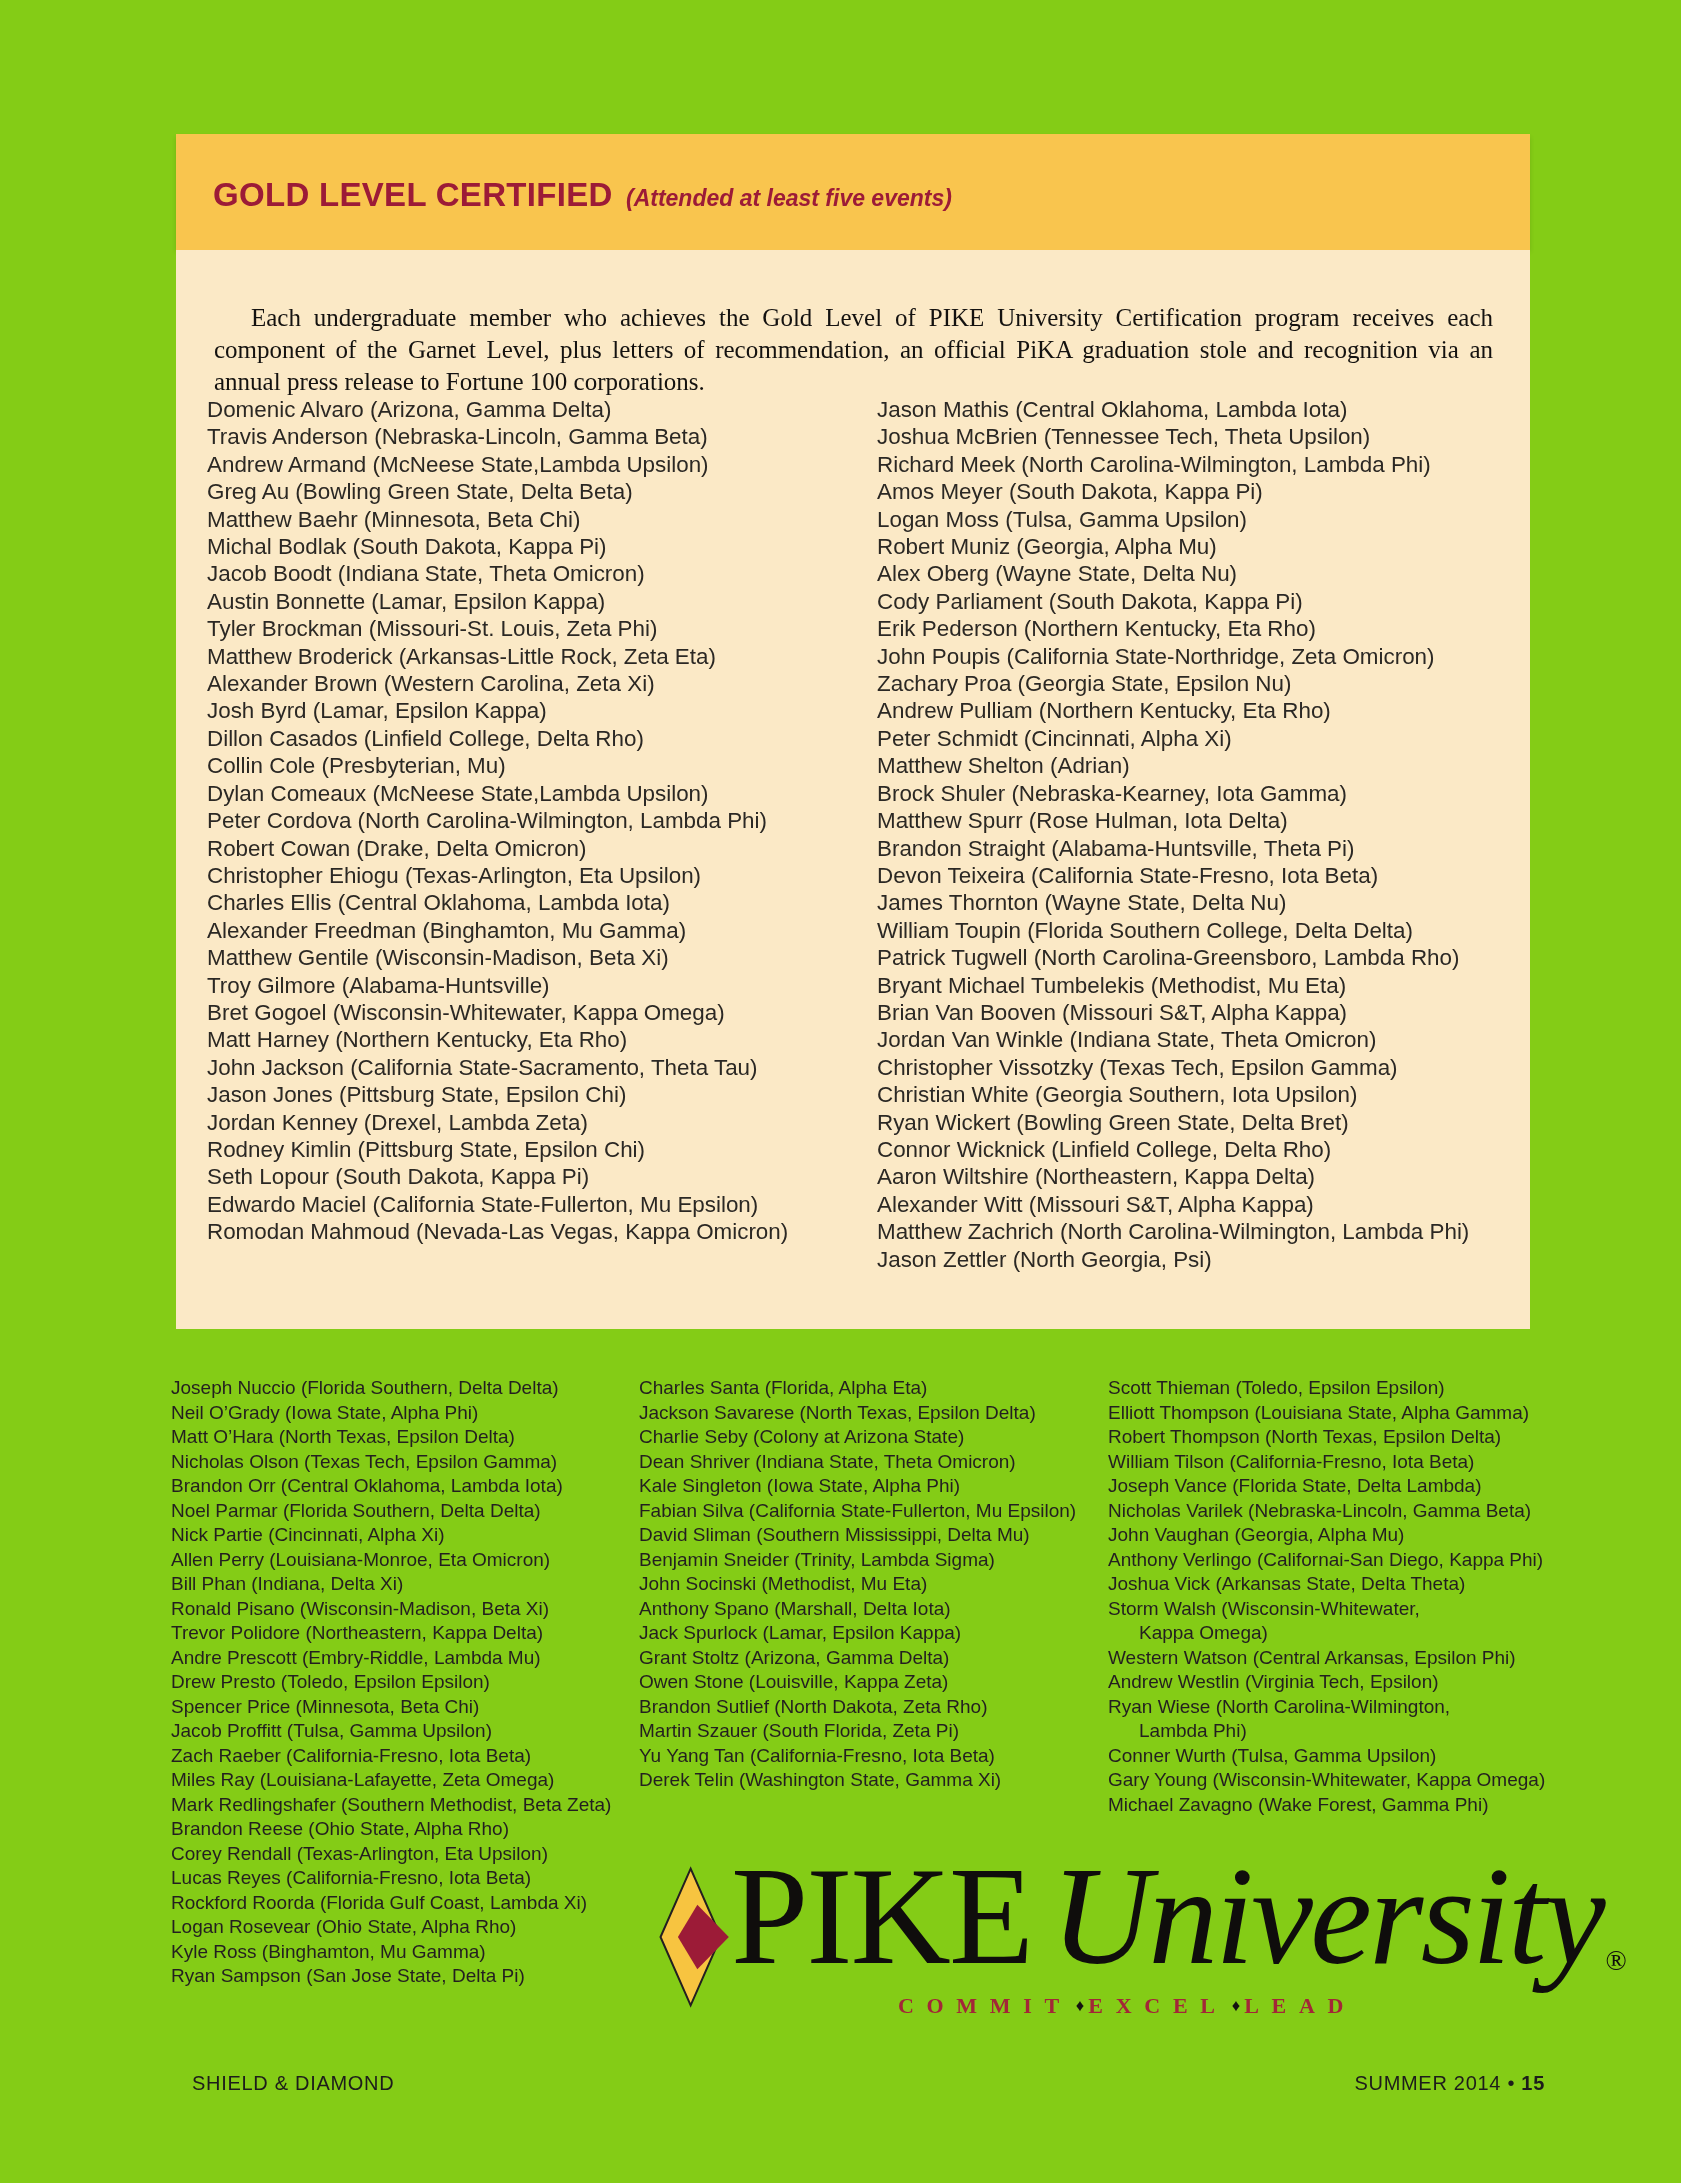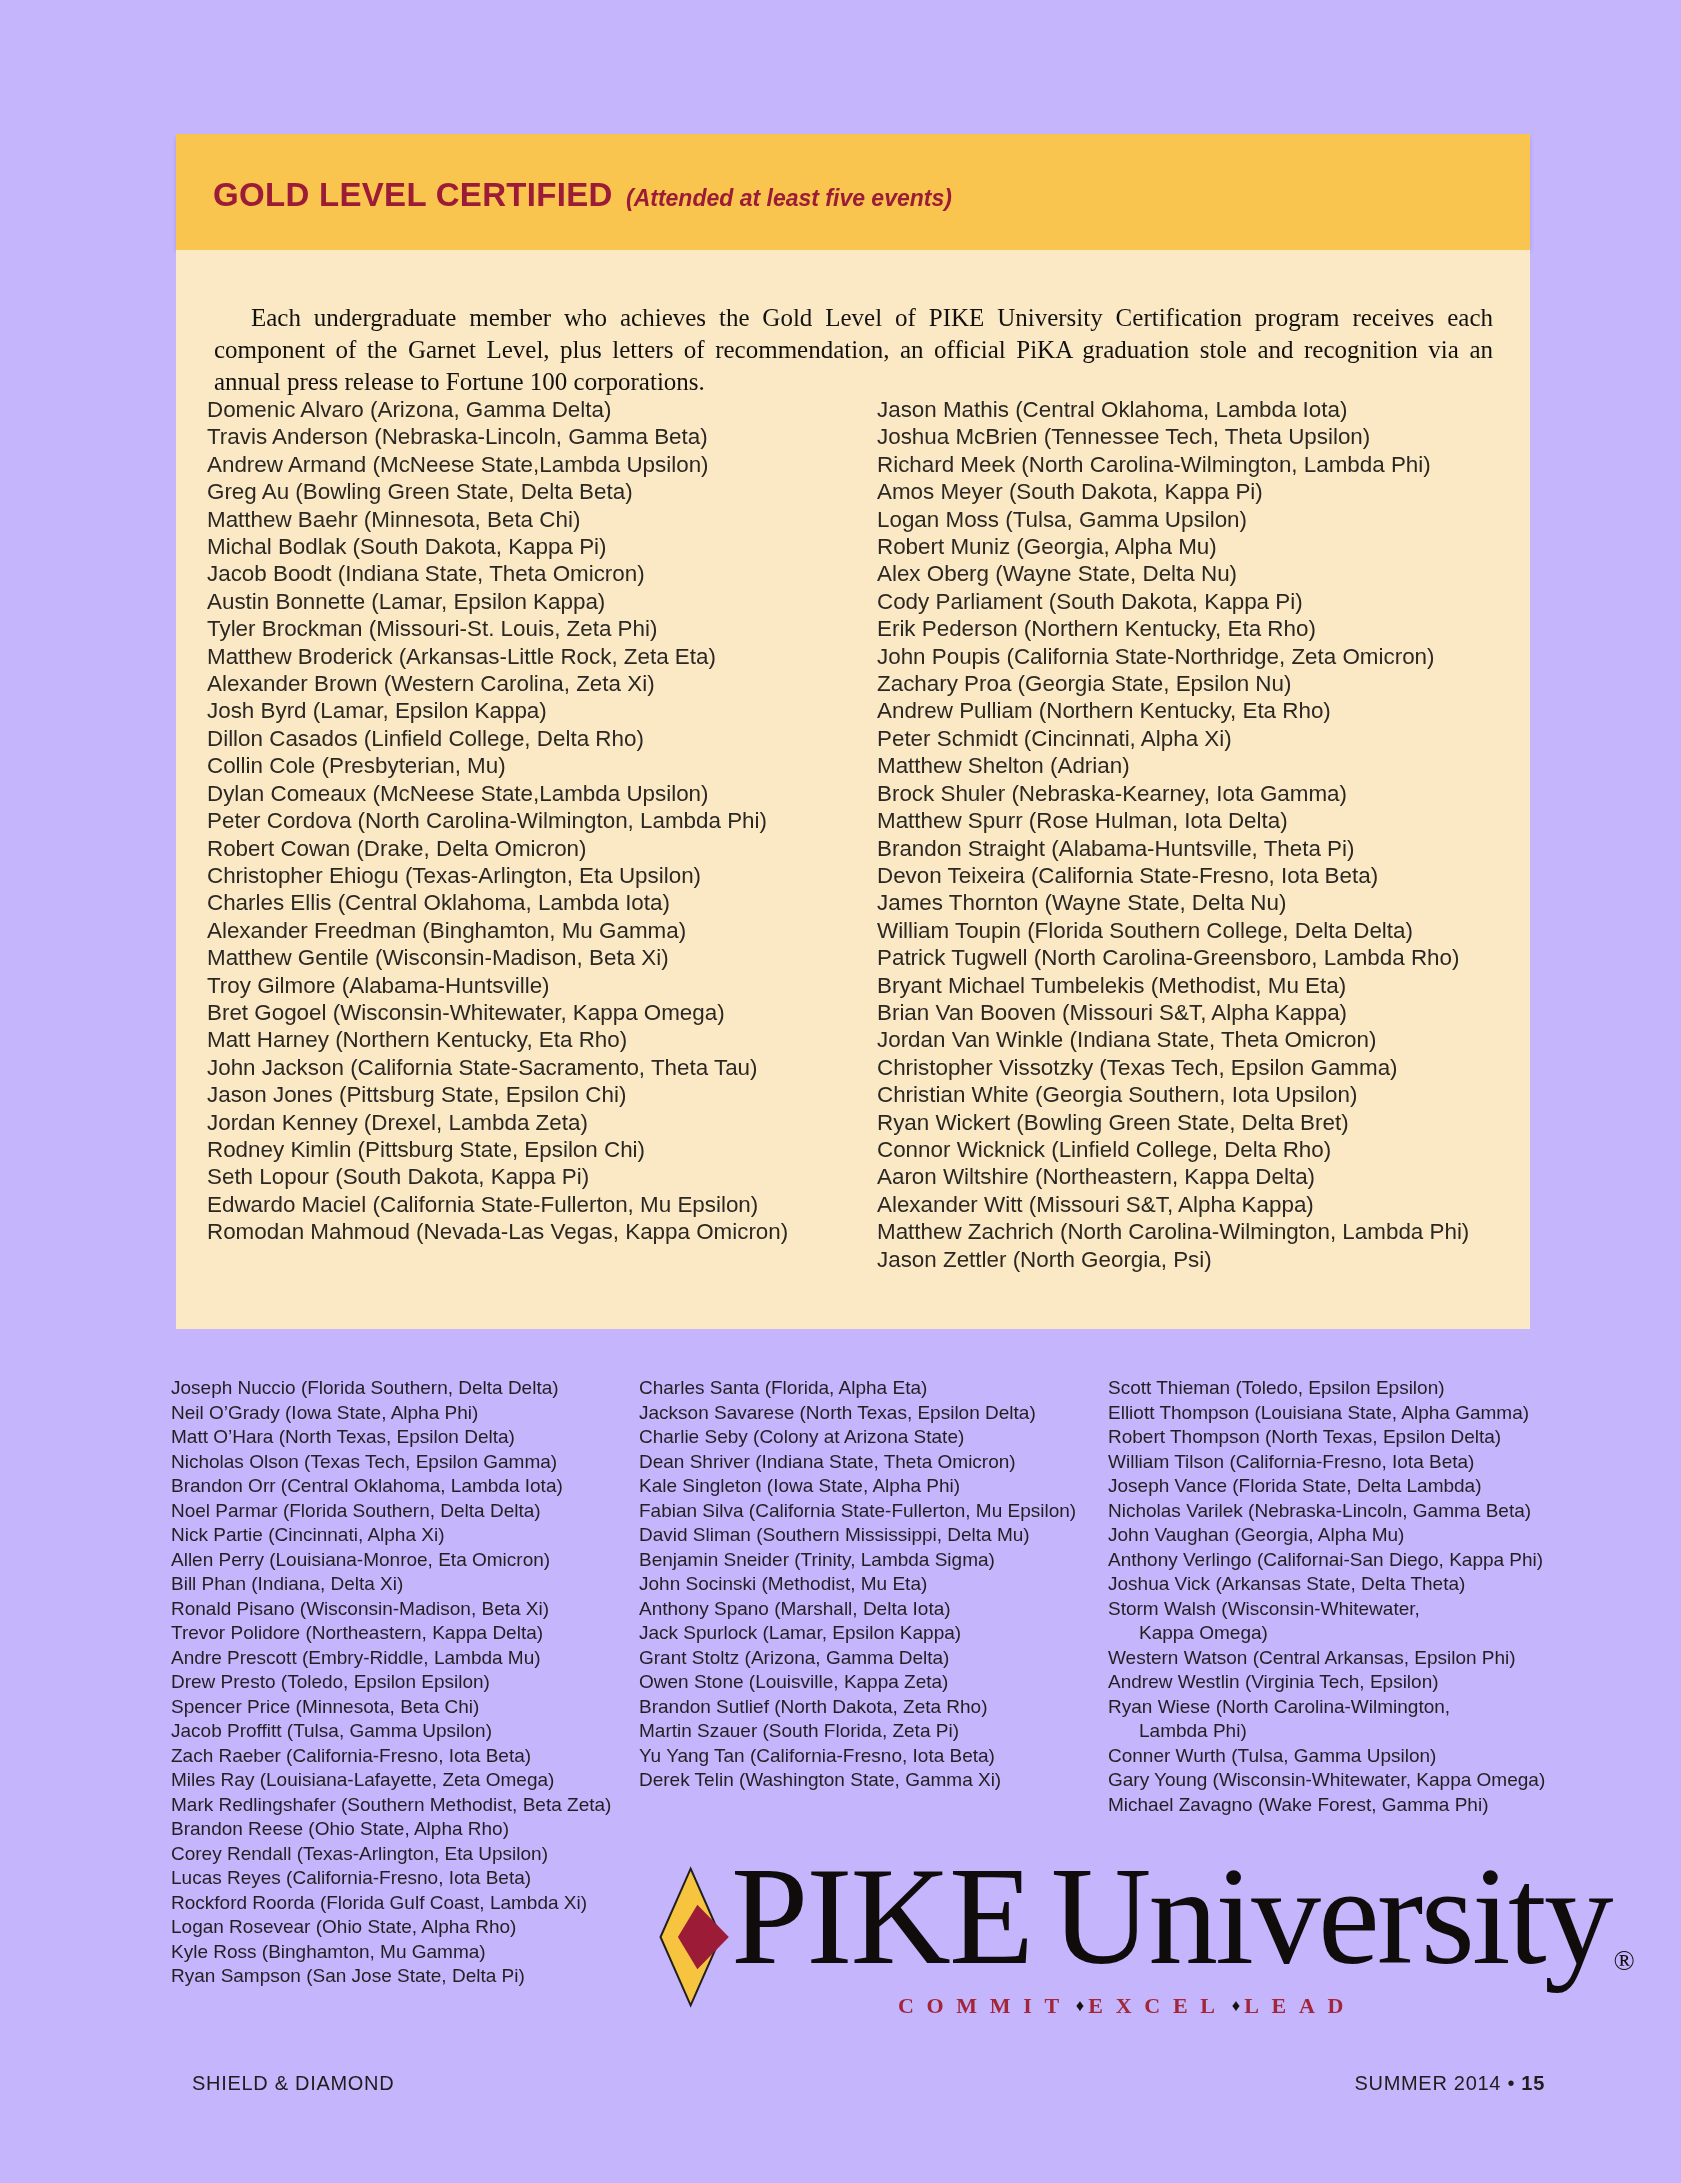--- a/index.html
+++ b/index.html
@@ -1,17 +1,17 @@
 <!DOCTYPE html>
 <html style="font-size:10.7px"><head>
 <meta charset="utf-8">
 <style>
   html,body { margin:0; padding:0; background:#ffffff; }
   .page {
-    position:relative; width:1681px; height:2183px; background:#c4b5fd;
+    position:relative; width:1681px; height:2183px; background:#84cc16;
     font-family:"Liberation Sans", sans-serif; color:#231f20; overflow:hidden;
   }
   
   .banner {
     position:absolute; left:176px; top:134px; width:1354px; height:116px;
     background:#f9c54e; display:flex; align-items:center; box-sizing:border-box;
     padding-left:37px; box-shadow:0 2.7px 4.7px rgba(0,0,0,0.12);
   }
   .banner-inner { transform:translateY(2.7px); display:flex; align-items:baseline; }
   .banner-title {
@@ -48,21 +48,21 @@
   .bcol3 { left:937px; width:478px; }
   .bname { white-space:pre-line; padding-left:31px; text-indent:-31px; }
   
   .logo { position:absolute; left:659px; top:1847px; width:883px; height:201px; }
   .diamond-svg { position:absolute; left:0; top:19px; }
   .logo-text {
     position:absolute; left:72px; top:0; white-space:nowrap;
     font-family:"Liberation Serif", serif; font-size:139px; line-height:1; color:#0f0d0c;
   }
   .logo-brand { letter-spacing:-2px; }
-  .logo-script { margin-left:19px; letter-spacing:-2.7px; }
+  .logo-script { font-style:italic; margin-left:19px; letter-spacing:-2.7px; }
   .logo-reg { font-size:28px; font-style:normal; vertical-align:baseline; position:relative; top:6.7px; left:2.7px; }
   .tagline {
     position:absolute; left:80px; top:146px; width:776px; text-align:center;
     font-family:"Liberation Serif", serif; font-weight:700; font-size:22px;
     color:#a32638; letter-spacing:12.7px; white-space:nowrap;
   }
   .tag-sep { color:#141210; font-size:16.7px; letter-spacing:0; margin:0 4px; position:relative; top:-2px; }
   
   .footer {
     position:absolute; left:176px; top:2072px; width:1353px;

